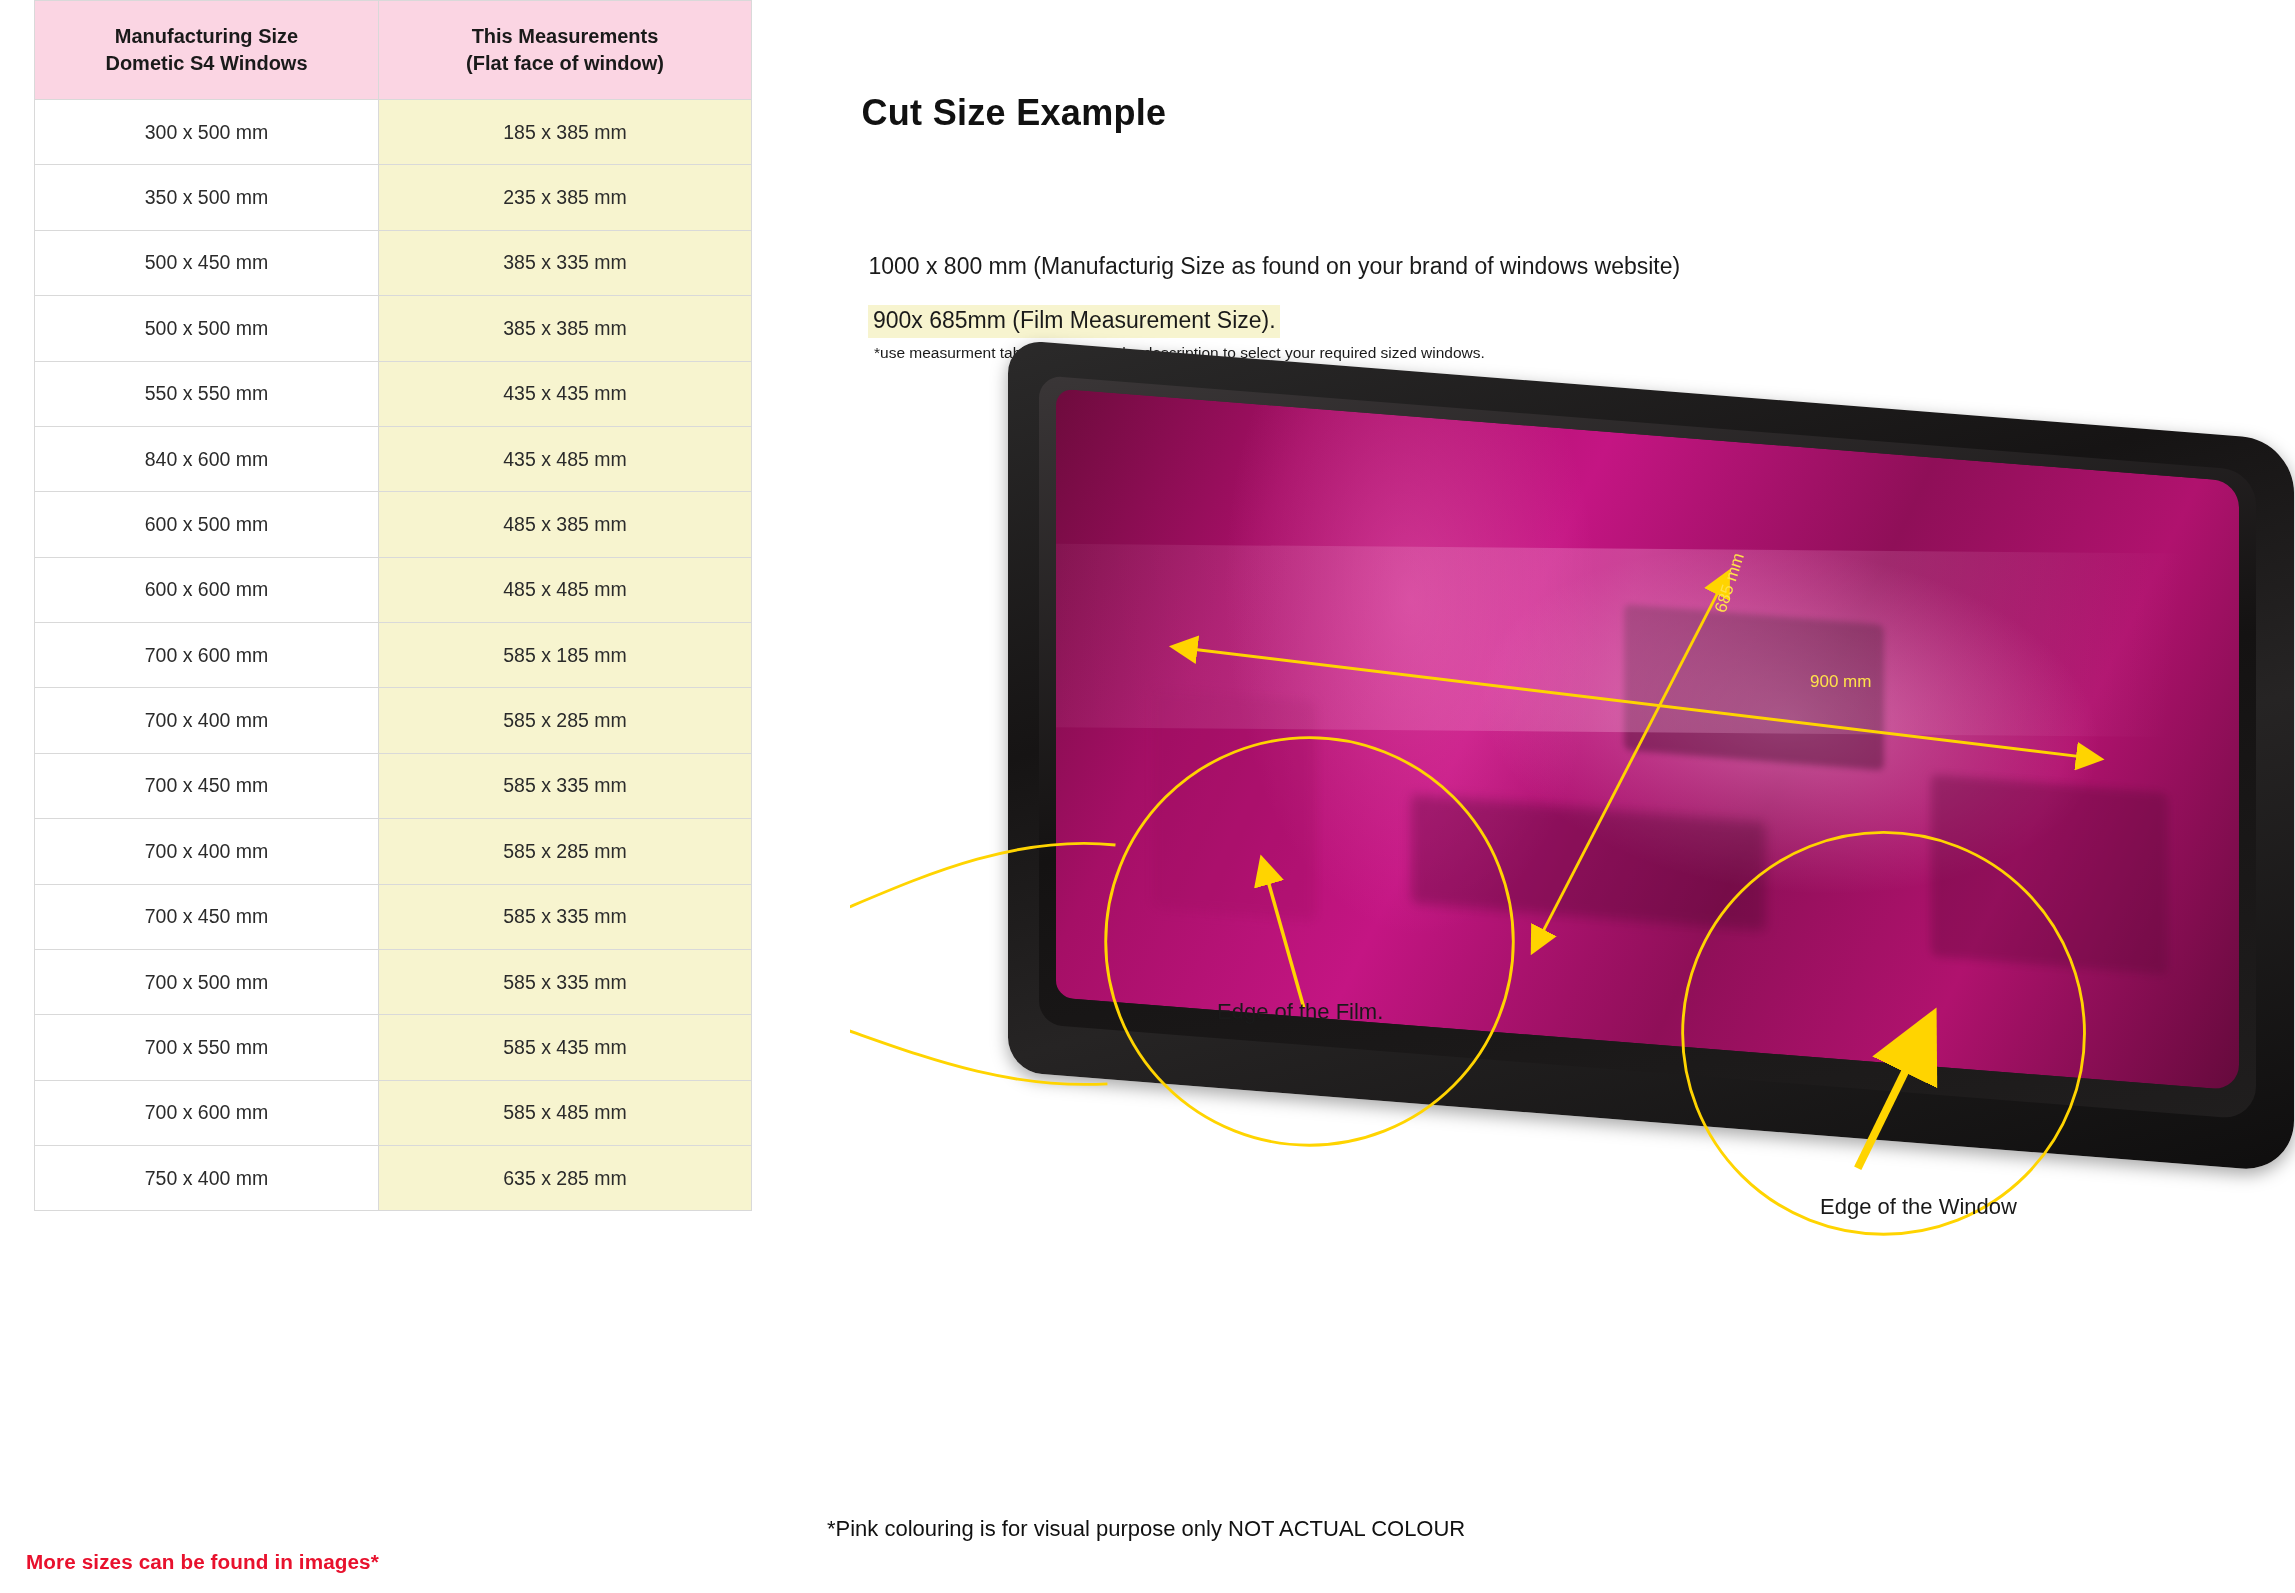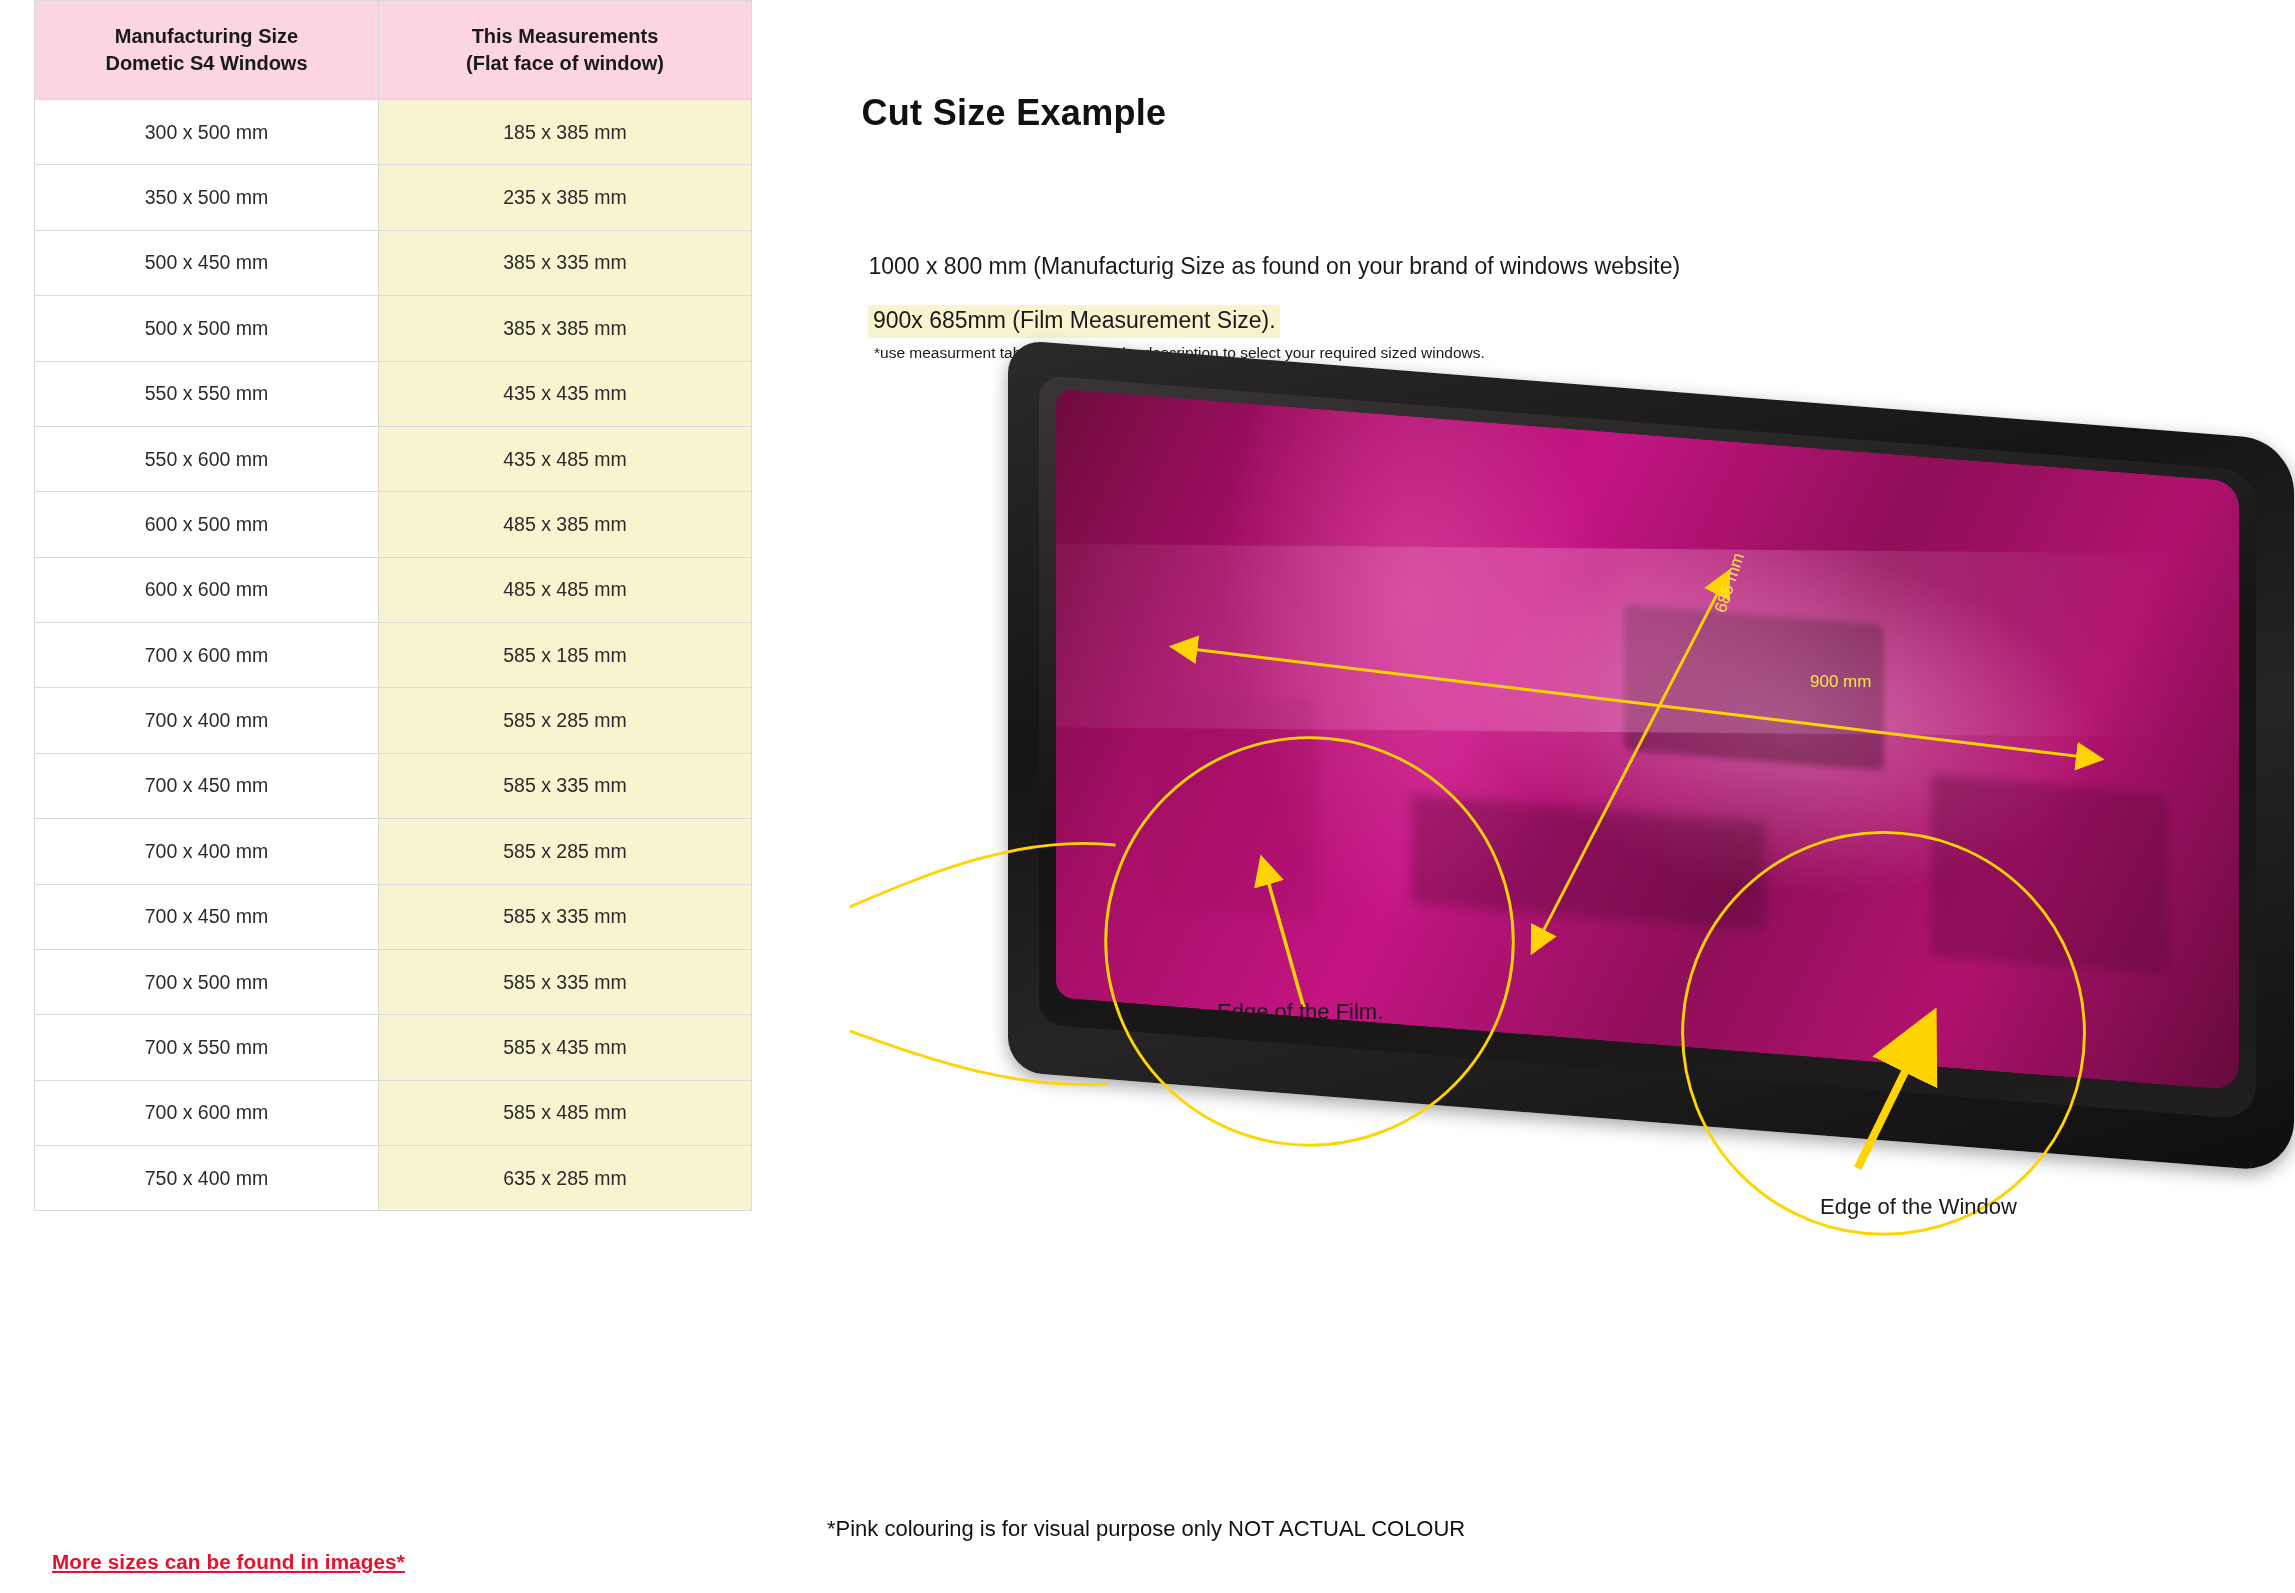--- a/index.html
+++ b/index.html
@@ -50,27 +50,26 @@
     background: #ffffff;
   }
   table.size-table td.film {
     background: #f7f4cf;
   }
   table.size-table col.c1 { width: 344px; }
   table.size-table col.c2 { width: 373px; }
 
   #more-sizes {
     position: absolute;
-    left: 52px;
+    left: 26px;
     top: 1550px;
     color: #e8112d;
     font-size: 20.7px;
     font-weight: bold;
     letter-spacing: 0.1px;
-    text-decoration: underline;
   }
 
   
   #right {
     position: absolute;
     left: 850px;
     top: 0;
     width: 1446px;
     height: 1593px;
   }
@@ -258,21 +257,21 @@
           </tr>
           <tr>
             <td>500 x 500 mm</td>
             <td class="film">385 x 385 mm</td>
           </tr>
           <tr>
             <td>550 x 550 mm</td>
             <td class="film">435 x 435 mm</td>
           </tr>
           <tr>
-            <td>550 x 600 mm</td>
+            <td>840 x 600 mm</td>
             <td class="film">435 x 485 mm</td>
           </tr>
           <tr>
             <td>600 x 500 mm</td>
             <td class="film">485 x 385 mm</td>
           </tr>
           <tr>
             <td>600 x 600 mm</td>
             <td class="film">485 x 485 mm</td>
           </tr>

